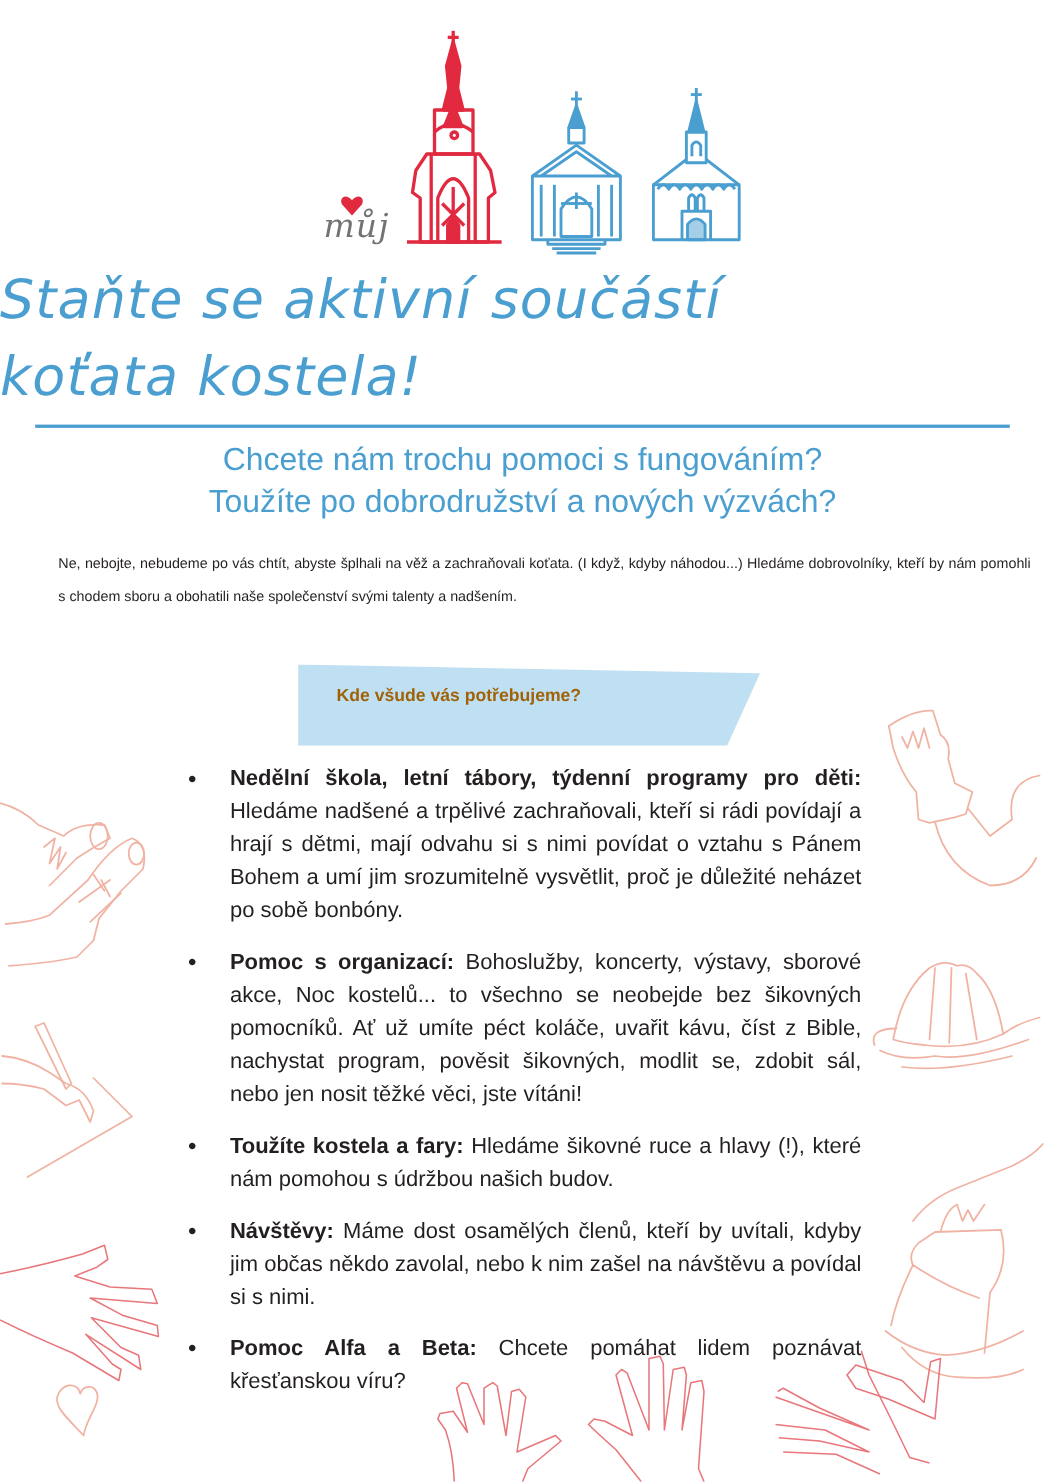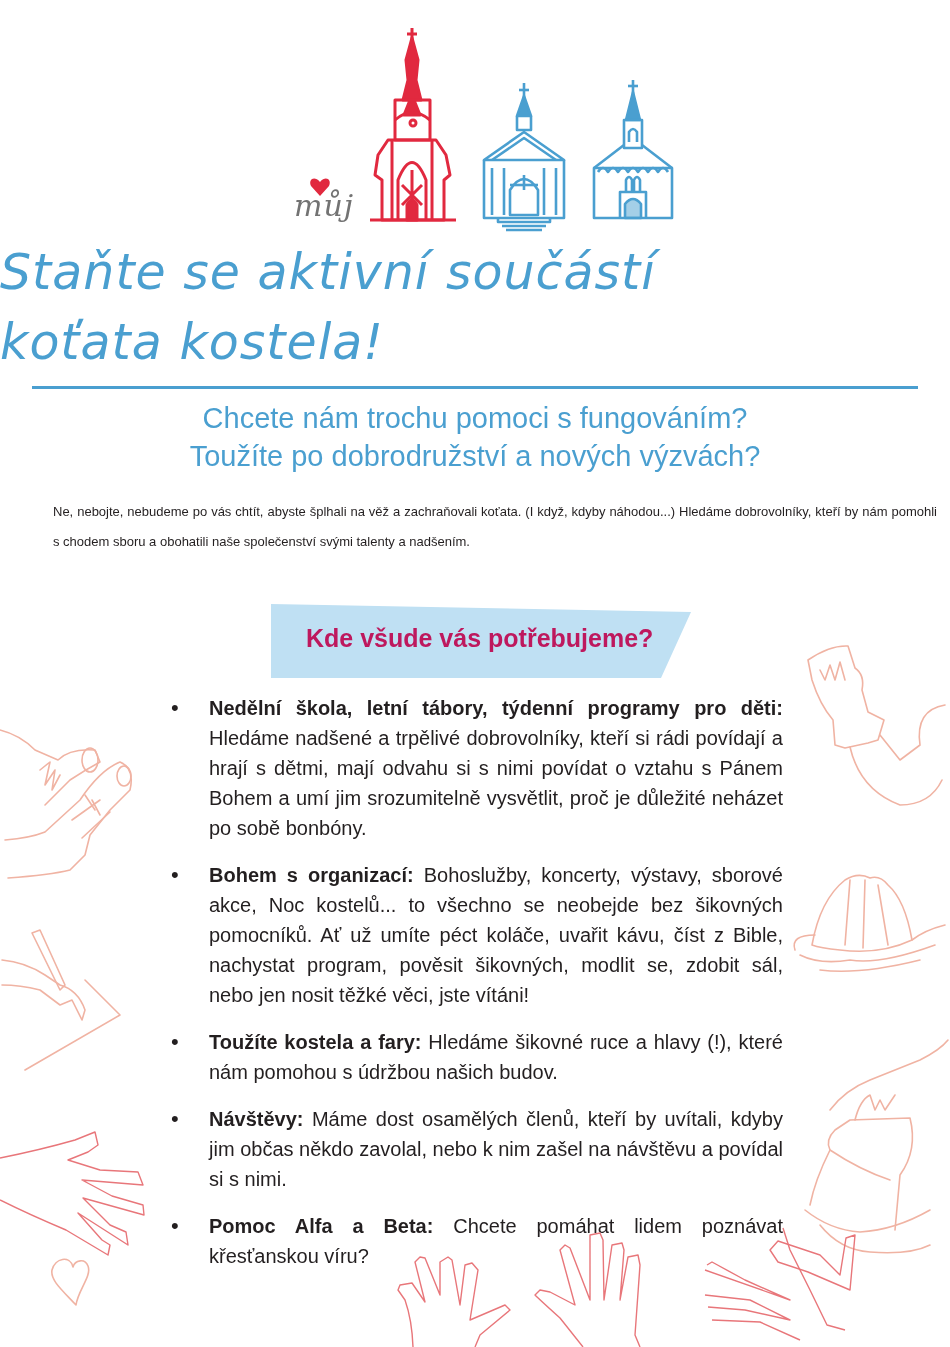--- a/index.html
+++ b/index.html
@@ -26,21 +26,21 @@
   .subtitle.l1 { top: 400px; }
   .subtitle.l2 { top: 438px; }
 
   .intro { position: absolute; left: 33px; top: 497px; width: 884px; color: #231f20;
            font-family: "Liberation Sans", sans-serif; font-size: 13px; line-height: 30px;
            text-align: justify; margin-left: 20px; }
 
   
   #banner { left: 271px; top: 604px; width: 420px; height: 74px; }
   .banner-text { position: absolute; left: 306px; top: 624px; font-family: "Liberation Sans", sans-serif;
-                 font-weight: 700; font-size: 25px; color: #be185d; }
+                 font-weight: 700; font-size: 16px; color: #a16207; }
 
   
   .list { position: absolute; left: 165px; top: 693px; width: 618px; margin: 0; padding: 0; list-style: none; }
   .list li { position: relative; padding-left: 44px; font-family: "Liberation Sans", sans-serif;
              font-size: 20px; line-height: 30px; color: #231f20; text-align: justify; margin-bottom: 17px; }
   .list li .bullet { position: absolute; left: 6px; top: 0; font-size: 22px; }
   .list li b { font-weight: 700; }
 
   .hands { position: absolute; left: 0; top: 0; width: 950px; height: 1347px; pointer-events: none; }
 </style>
@@ -112,25 +112,25 @@
 <div class="intro">Ne, nebojte, nebudeme po vás chtít, abyste šplhali na věž a zachraňovali koťata. (I když, kdyby náhodou...) Hledáme dobrovolníky, kteří by nám pomohli s chodem sboru a obohatili naše společenství svými talenty a nadšením.</div>
 
 <svg id="banner" class="abs" viewBox="0 0 420 74">
   <polygon points="0,0 420,8 390,74 0,74" fill="#bfe0f3"></polygon>
 </svg>
 <div class="banner-text">Kde všude vás potřebujeme?</div>
 
 <ul class="list">
   <li>
     <span class="bullet">•</span>
-    <b>Nedělní škola, letní tábory, týdenní programy pro děti:</b><span> Hledáme nadšené a trpělivé dobrovolníky, kteří si rádi povídají a hrají s dětmi, mají odvahu si s nimi povídat o vztahu s Pánem Bohem a umí jim srozumitelně vysvětlit, proč je důležité neházet po sobě bonbóny.</span>
-  </li>
-  <li>
-    <span class="bullet">•</span>
-    <b>Bohem s organizací:</b><span> Bohoslužby, koncerty, výstavy, sborové akce, Noc kostelů... to všechno se neobejde bez šikovných pomocníků. Ať už umíte péct koláče, uvařit kávu, číst z Bible, nachystat program, pověsit šikovných, modlit se, zdobit sál, nebo jen nosit těžké věci, jste vítáni!</span>
+    <b>Nedělní škola, letní tábory, týdenní programy pro děti:</b><span> Hledáme nadšené a trpělivé zachraňovali, kteří si rádi povídají a hrají s dětmi, mají odvahu si s nimi povídat o vztahu s Pánem Bohem a umí jim srozumitelně vysvětlit, proč je důležité neházet po sobě bonbóny.</span>
+  </li>
+  <li>
+    <span class="bullet">•</span>
+    <b>Pomoc s organizací:</b><span> Bohoslužby, koncerty, výstavy, sborové akce, Noc kostelů... to všechno se neobejde bez šikovných pomocníků. Ať už umíte péct koláče, uvařit kávu, číst z Bible, nachystat program, pověsit šikovných, modlit se, zdobit sál, nebo jen nosit těžké věci, jste vítáni!</span>
   </li>
   <li>
     <span class="bullet">•</span>
     <b>Toužíte kostela a fary:</b><span> Hledáme šikovné ruce a hlavy (!), které nám pomohou s údržbou našich budov.</span>
   </li>
   <li>
     <span class="bullet">•</span>
     <b>Návštěvy:</b><span> Máme dost osamělých členů, kteří by uvítali, kdyby jim občas někdo zavolal, nebo k nim zašel na návštěvu a povídal si s nimi.</span>
   </li>
   <li>

